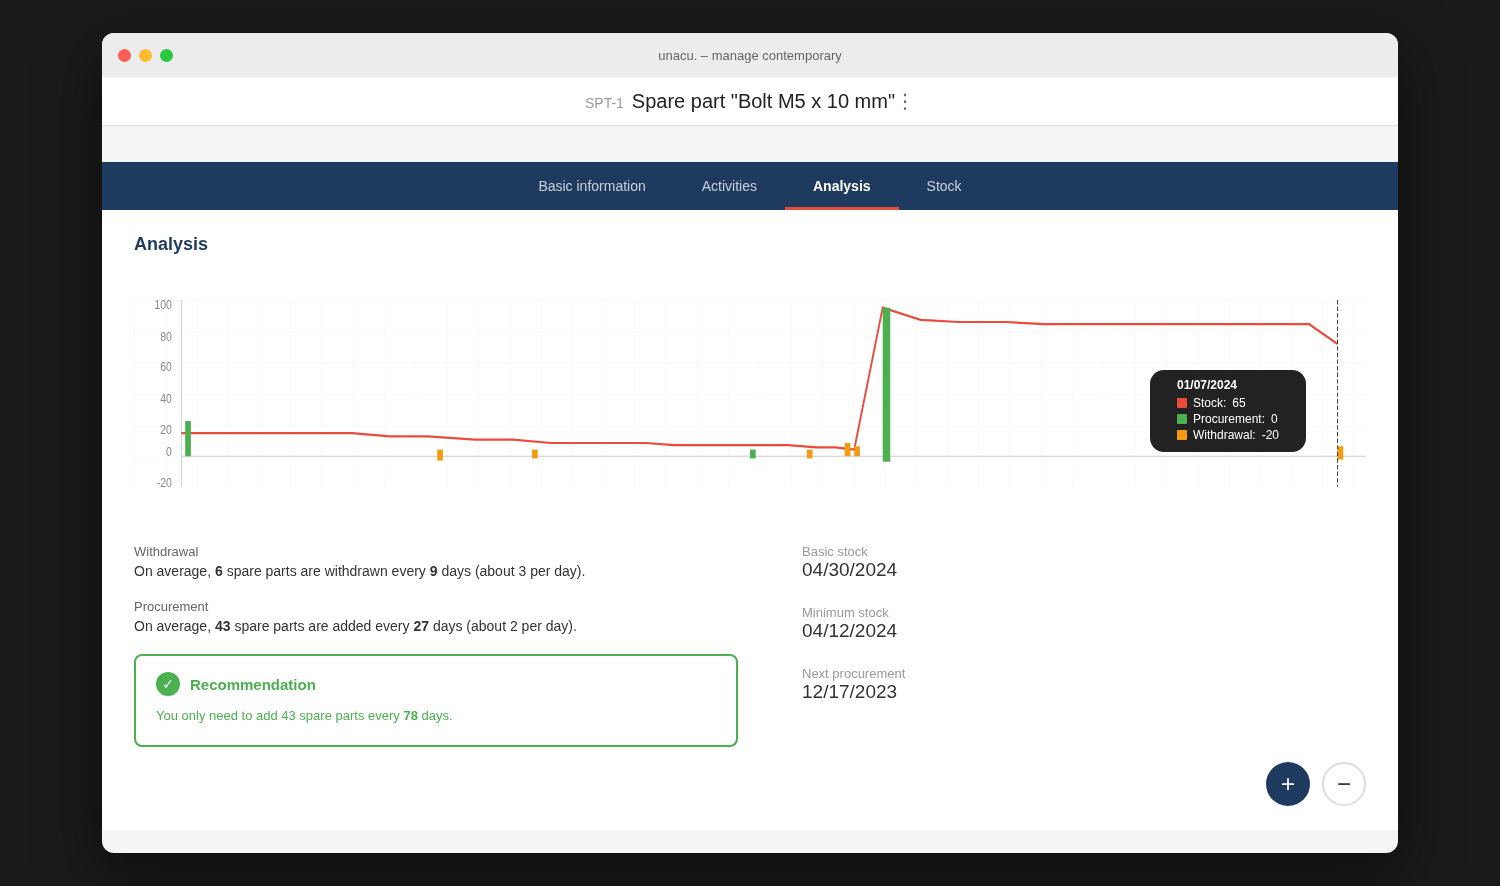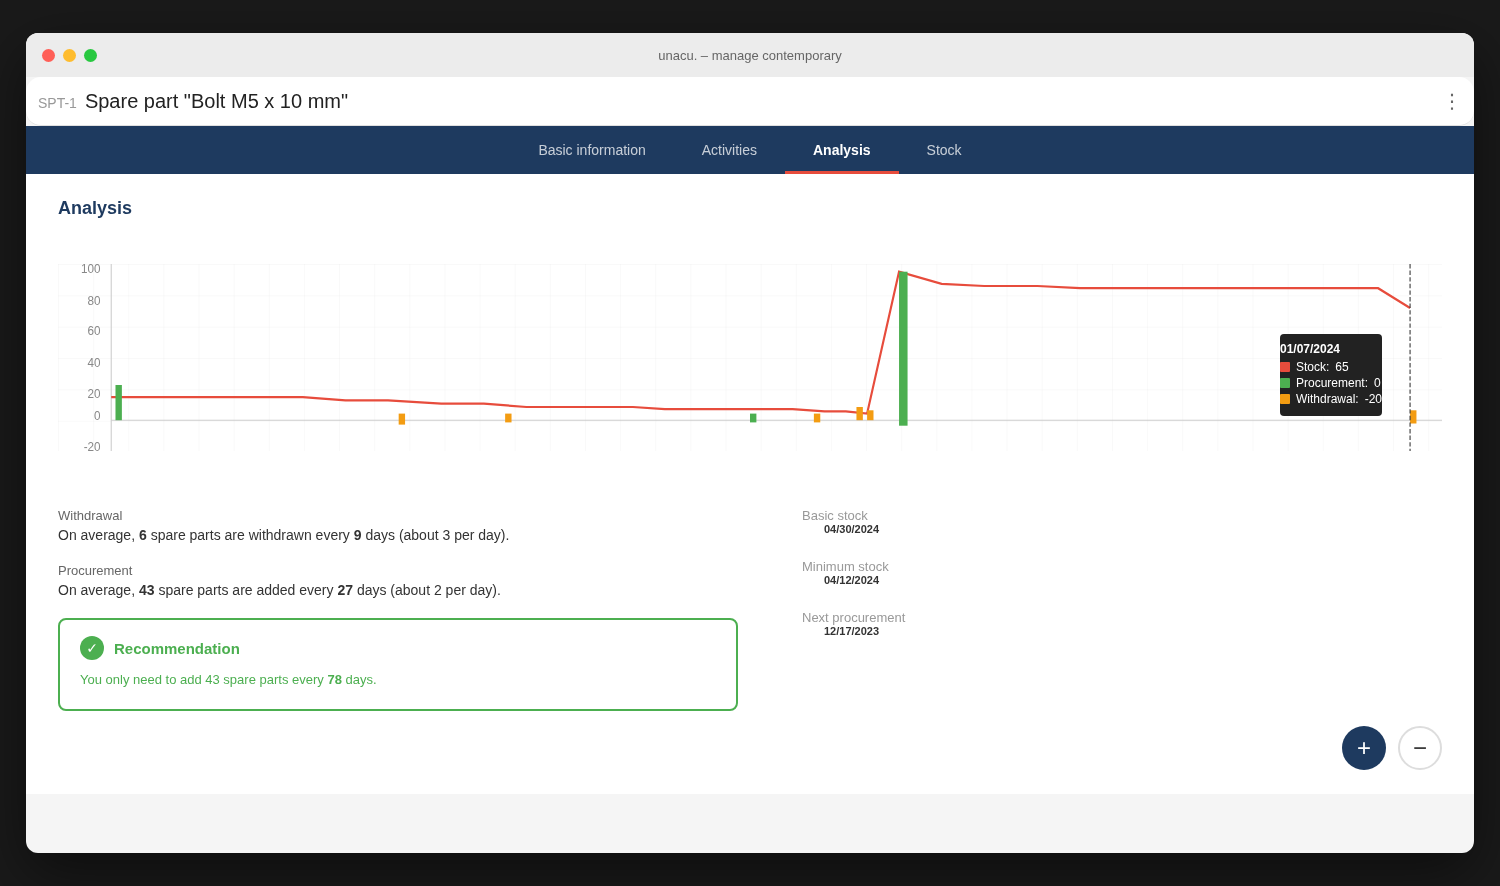--- a/index.html
+++ b/index.html
@@ -5,21 +5,21 @@
     * { box-sizing: border-box; margin: 0; padding: 0; }
     body {
       background: #1a1a1a;
       font-family: -apple-system, BlinkMacSystemFont, 'Segoe UI', Helvetica, Arial, sans-serif;
       display: flex;
       justify-content: center;
       align-items: center;
       min-height: 100vh;
     }
     .window {
-      width: 1448px;
+      width: 1296px;
       min-height: 820px;
       background: #f5f5f5;
       border-radius: 12px;
       overflow: hidden;
       box-shadow: 0 20px 60px rgba(0,0,0,0.5);
     }
     .titlebar {
       background: #ececec;
       height: 44px;
       display: flex;
@@ -44,23 +44,22 @@
       left: 50%;
       transform: translateX(-50%);
       font-size: 13px;
       color: #666;
     }
     .header {
       background: #fff;
       padding: 12px 12px;
       display: flex;
       align-items: center;
-      justify-content: space-between;
+      justify-content: center;
       border-bottom: 1px solid #e0e0e0;
-      border-radius: 15px;
     }
     .header-left {
       display: flex;
       align-items: baseline;
       gap: 8px;
     }
     .header-id {
       font-size: 14px;
       color: #999;
     }
@@ -72,20 +71,21 @@
     .header-menu-icon {
       color: #666;
       font-size: 20px;
       cursor: pointer;
     }
     .nav-bar {
       background: #1e3a5f;
       display: flex;
       justify-content: center;
       gap: 0;
+      margin-top: 36px;
     }
     .nav-tab {
       padding: 16px 28px;
       color: rgba(255,255,255,0.75);
       font-size: 14px;
       cursor: pointer;
       position: relative;
       text-decoration: none;
     }
     .nav-tab.active {
@@ -123,22 +123,22 @@
     .chart-svg {
       width: 100%;
       height: 100%;
     }
     .tooltip-box {
       position: absolute;
       right: 60px;
       top: 70px;
       background: #222;
       color: #fff;
-      padding: 8px 0;
-      border-radius: 4px;
+      padding: 8px 27px;
+      border-radius: 14px;
       font-size: 12px;
       pointer-events: none;
       z-index: 10;
     }
     .tooltip-date {
       font-weight: 600;
       margin-bottom: 4px;
       font-size: 12px;
     }
     .tooltip-row {
@@ -180,24 +180,23 @@
       font-weight: 700;
     }
     .right-stat {
       margin-bottom: 24px;
     }
     .right-stat-label {
       font-size: 13px;
       color: #999;
     }
     .right-stat-value {
-      font-size: 11px;
+      font-size: 19px;
       color: #333;
-      font-weight: 700;
-      margin-left: 22px;
+      font-weight: 400;
     }
     .recommendation-box {
       border: 2px solid #4caf50;
       border-radius: 8px;
       padding: 16px 20px;
       margin-top: 8px;
     }
     .rec-header {
       display: flex;
       align-items: center;

